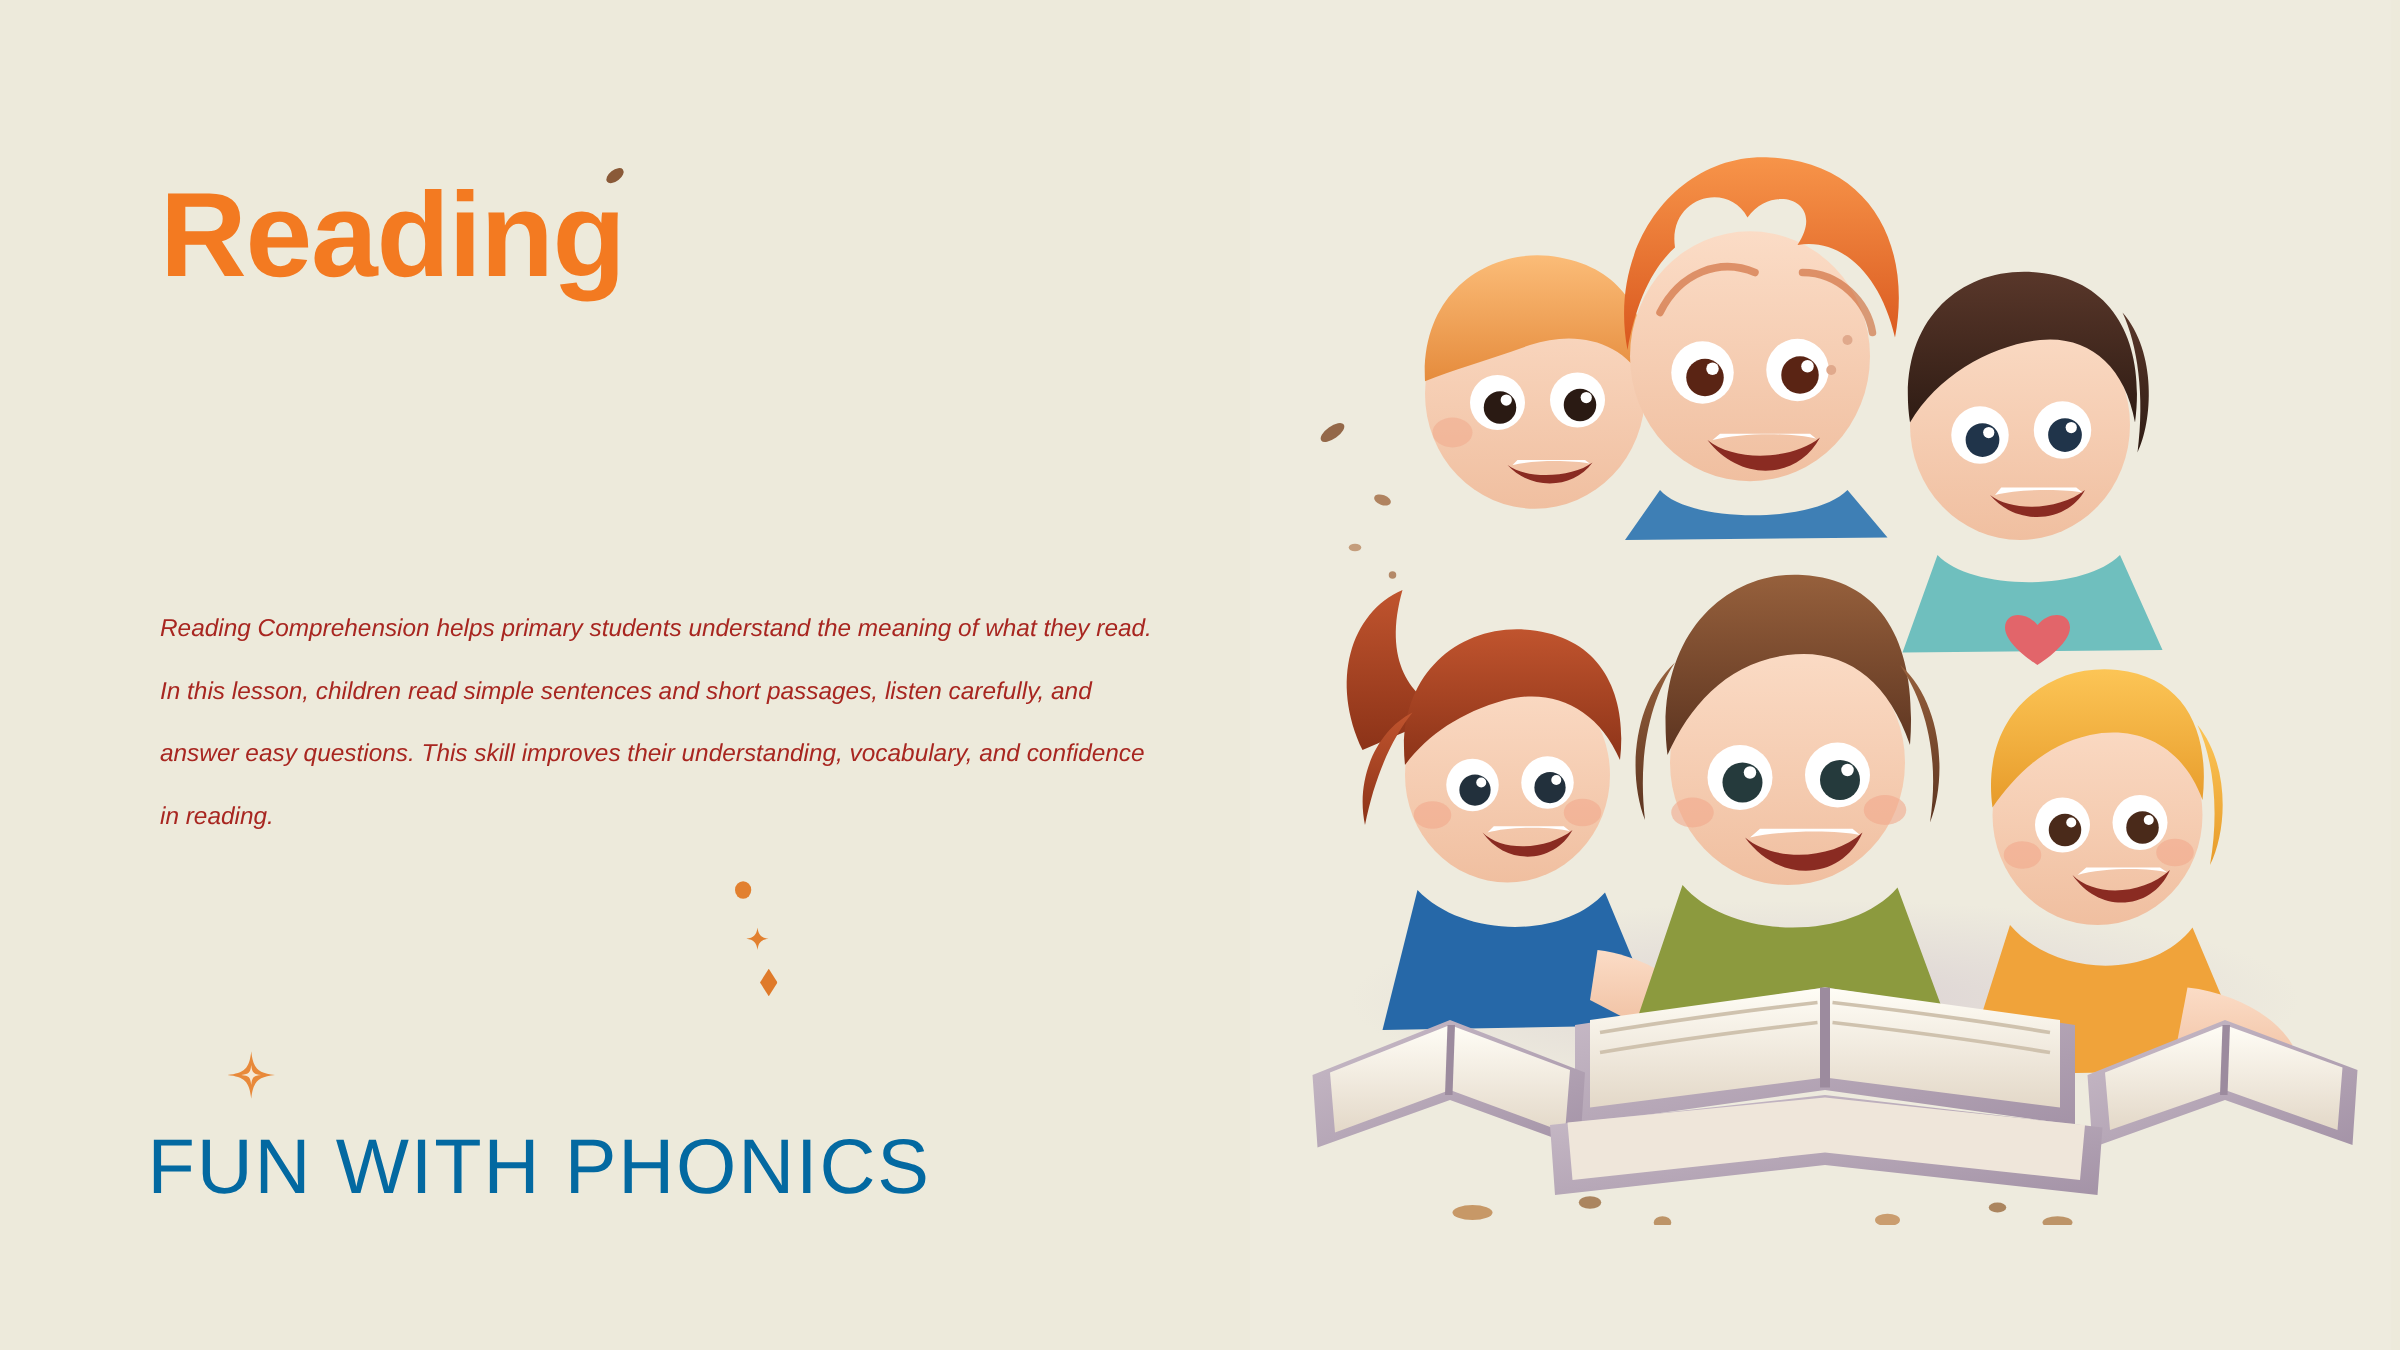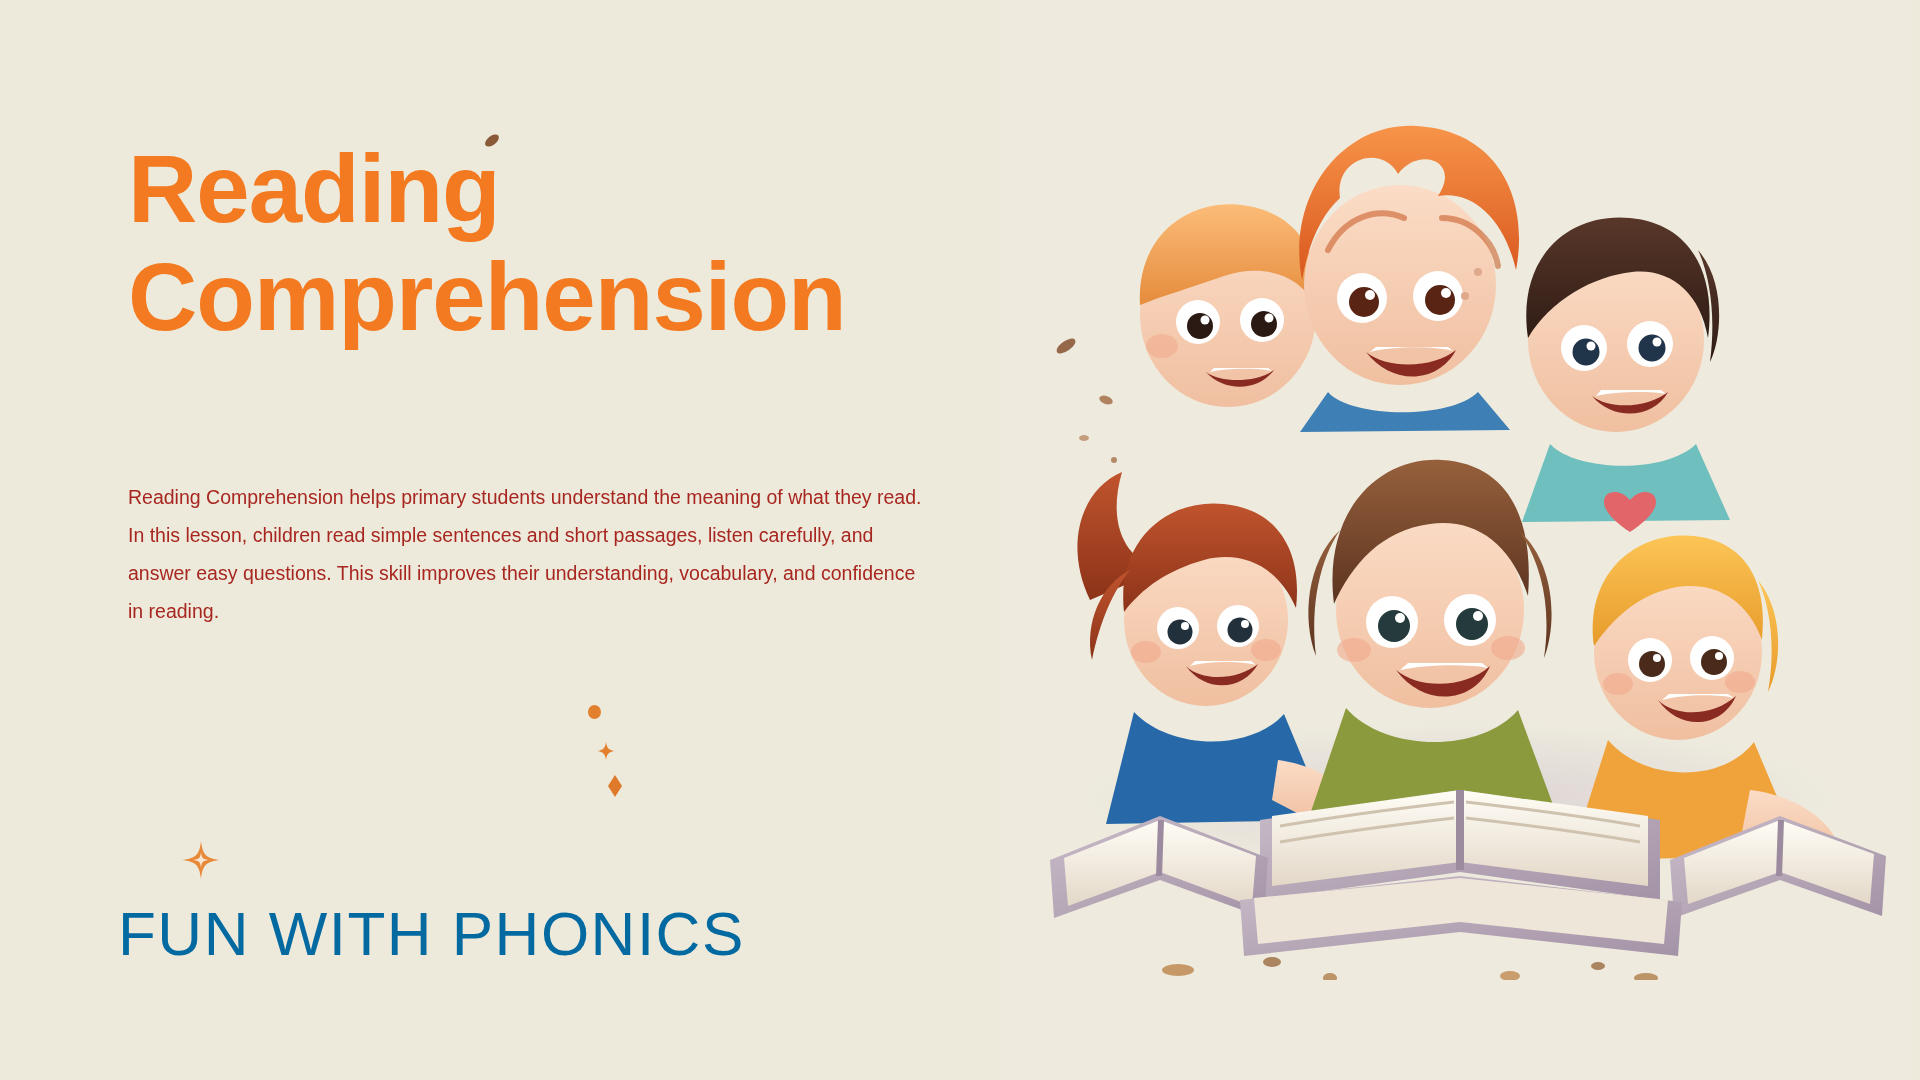--- a/index.html
+++ b/index.html
@@ -45,22 +45,23 @@
   }
   .headline .l1 { display:block; }
   .headline .l2 { display:block; }
 
   .lede {
     position:absolute;
     top:478px; left:0;
     width:800px;
     color:#A82620;
     font-size:19.5px;
-    line-height:38px;
+    line-height:50px;
     font-family:"Liberation Sans", sans-serif;
+    font-style:italic;
   }
 
   
   .deco { position:absolute; }
 
   .dot-circle {
     left:588px; top:705px;
     width:13px; height:14px;
     border-radius:50%;
     background:#E2802F;
@@ -109,21 +110,20 @@
 <body>
 
 <div class="slide">
 
   <div class="art-panel"></div>
 
   <div class="left-col">
 
     <h1 class="headline">
       <span class="l1">Reading</span>
-      <span class="l2">Comprehension</span>
     </h1>
 
     <p class="lede">Reading Comprehension helps primary students understand the meaning of what they read. In this lesson, children read simple sentences and short passages, listen carefully, and answer easy questions. This skill improves their understanding, vocabulary, and confidence in reading.</p>
 
   </div>
 
   <div class="deco dot-circle"></div>
 
   <div class="deco spark-sm">
     <svg viewBox="0 0 24 24" width="18" height="18" aria-hidden="true">

